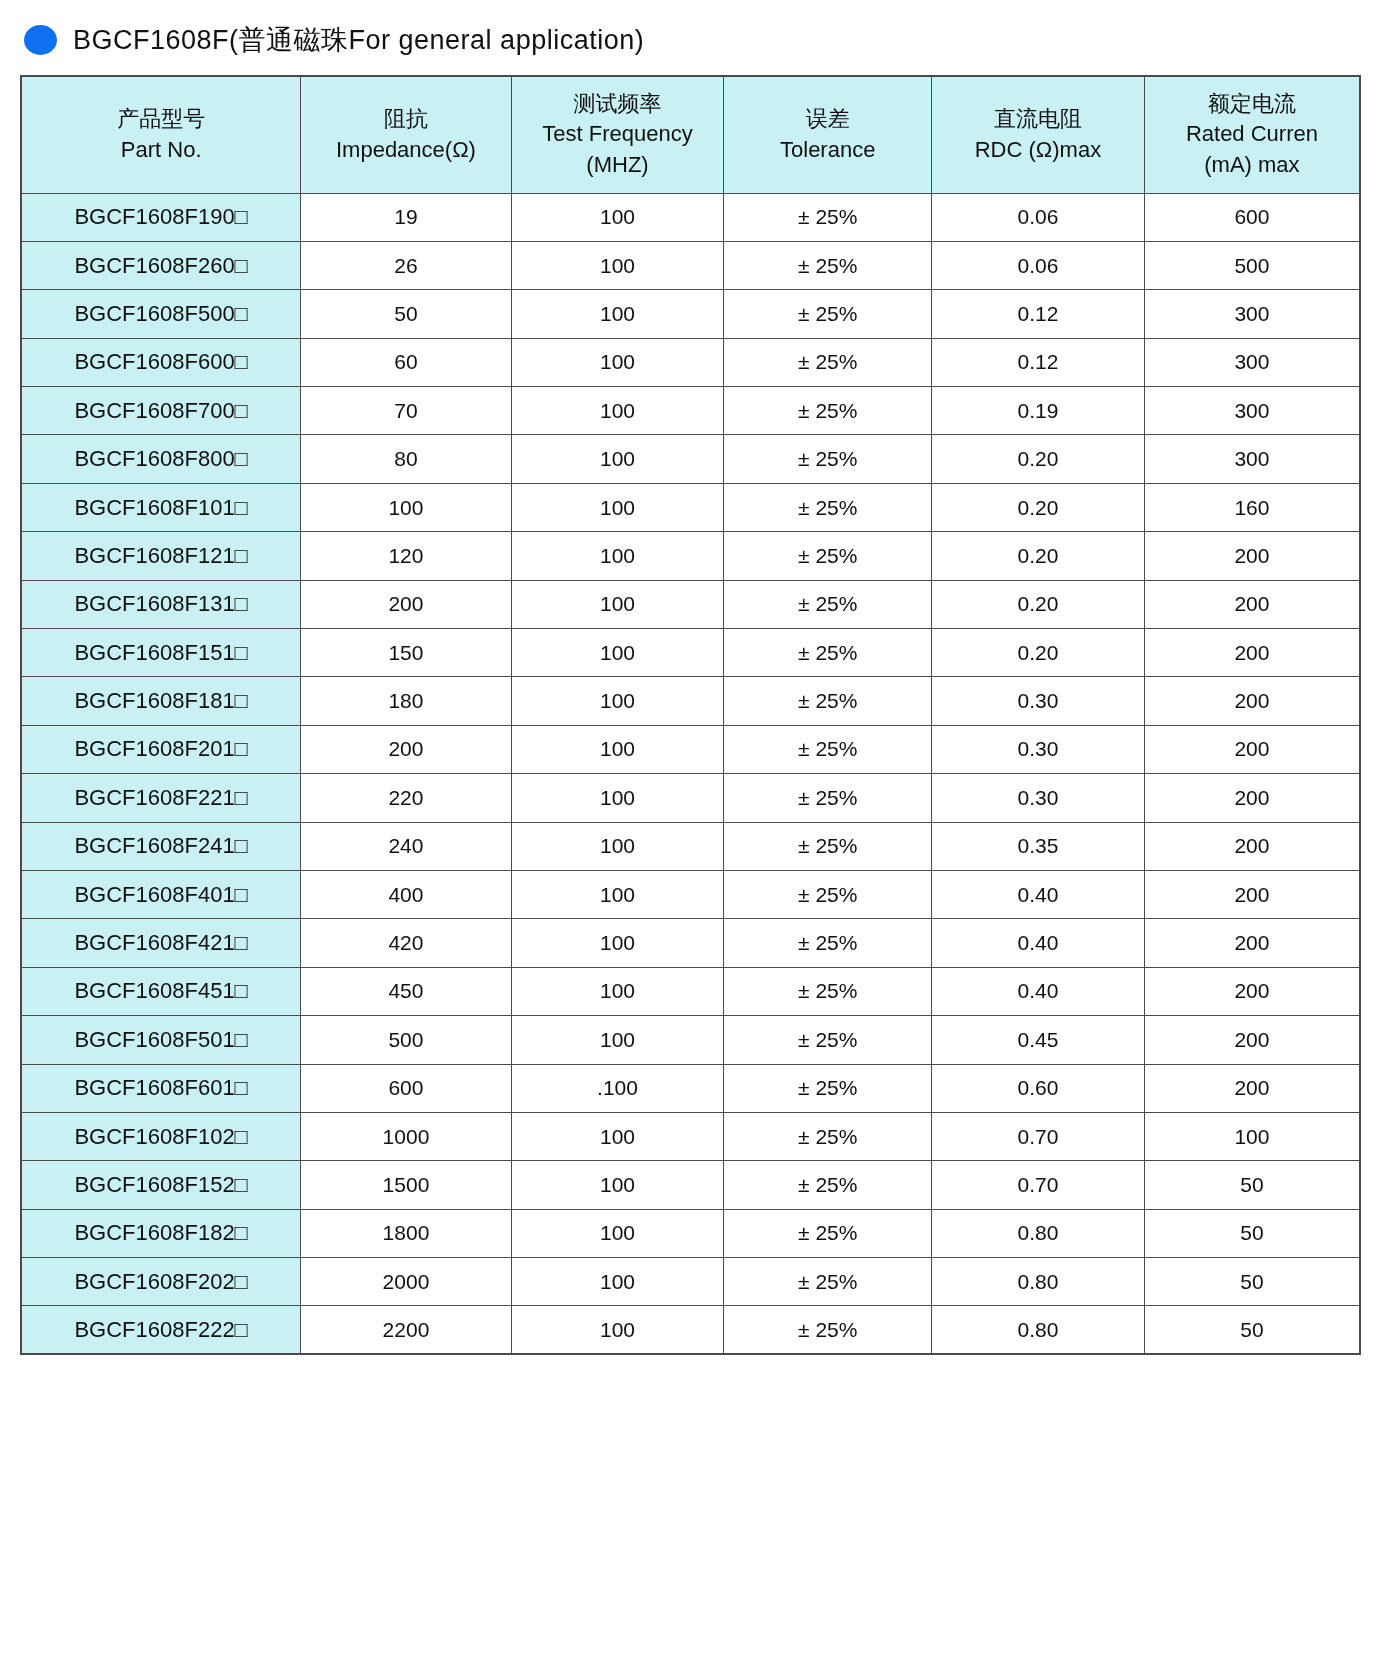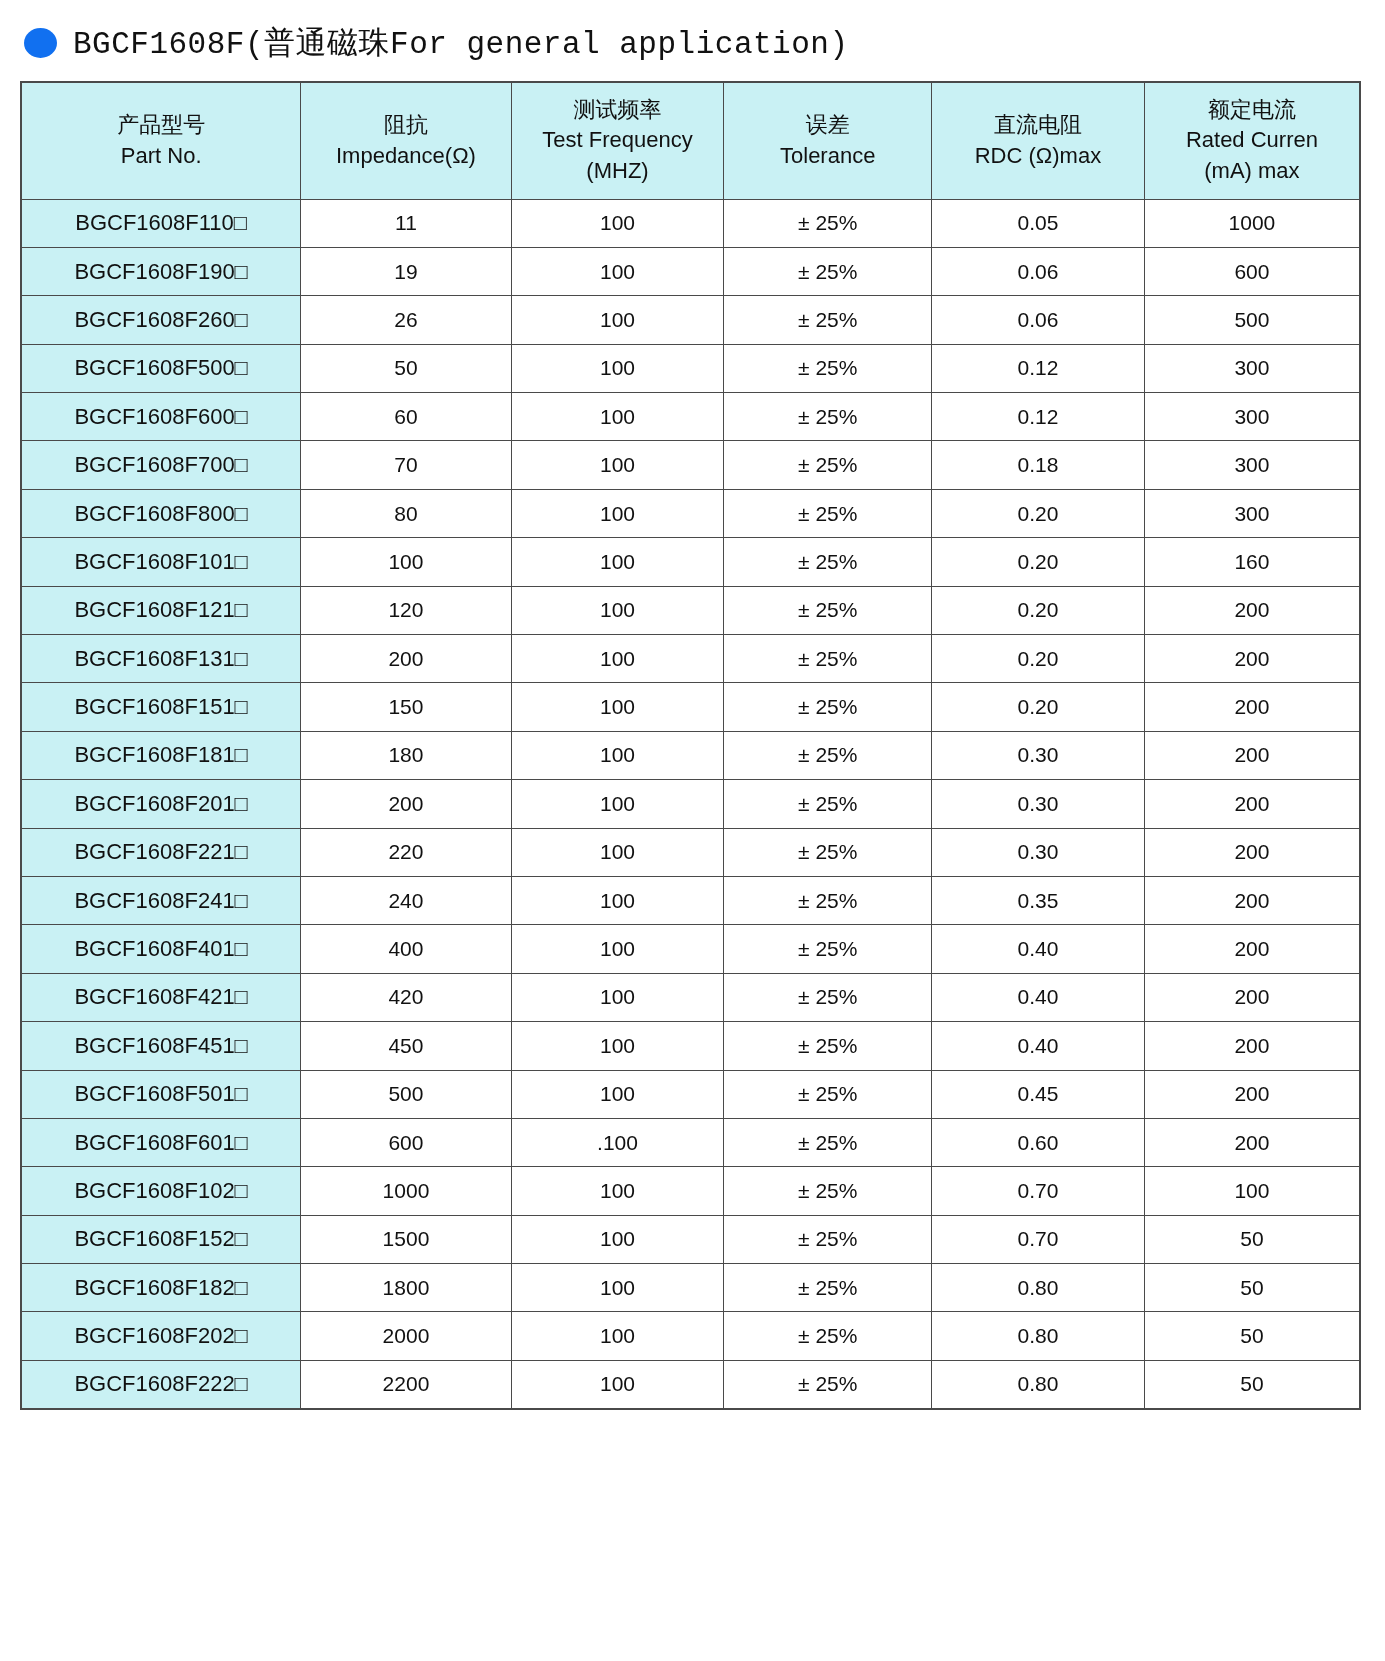--- a/index.html
+++ b/index.html
@@ -18,23 +18,22 @@
     gap: 16px;
   }
   .bullet {
     width: 33px;
     height: 30px;
     border-radius: 50%;
     background: var(--bullet, #1170f0);
     flex: 0 0 auto;
   }
   .title-text {
-    font-size: 31px;
+    font-size: 27px;
     letter-spacing: 0.5px;
-    font-family: Liberation Mono, monospace;
   }
   table.parts {
     margin: 17px 8px 0 20px;
     width: 1341px;
     border-collapse: collapse;
     table-layout: fixed;
     border: 2px solid var(--border, #4a4a4a);
   }
   th, td {
     border: 1.5px solid var(--border, #4a4a4a);
@@ -106,28 +105,20 @@
       </th>
       <th>
         <div>额定电流</div>
         <div>Rated Curren</div>
         <div>(mA) max</div>
       </th>
     </tr>
   </thead>
   <tbody id="tbody">
       <tr>
-        <td class="partno">BGCF1608F110□</td>
-        <td>11</td>
-        <td>100</td>
-        <td>± 25%</td>
-        <td>0.05</td>
-        <td>1000</td>
-      </tr>
-      <tr>
         <td class="partno">BGCF1608F190□</td>
         <td>19</td>
         <td>100</td>
         <td>± 25%</td>
         <td>0.06</td>
         <td>600</td>
       </tr>
       <tr>
         <td class="partno">BGCF1608F260□</td>
         <td>26</td>
@@ -150,21 +141,21 @@
         <td>100</td>
         <td>± 25%</td>
         <td>0.12</td>
         <td>300</td>
       </tr>
       <tr>
         <td class="partno">BGCF1608F700□</td>
         <td>70</td>
         <td>100</td>
         <td>± 25%</td>
-        <td>0.18</td>
+        <td>0.19</td>
         <td>300</td>
       </tr>
       <tr>
         <td class="partno">BGCF1608F800□</td>
         <td>80</td>
         <td>100</td>
         <td>± 25%</td>
         <td>0.20</td>
         <td>300</td>
       </tr>

